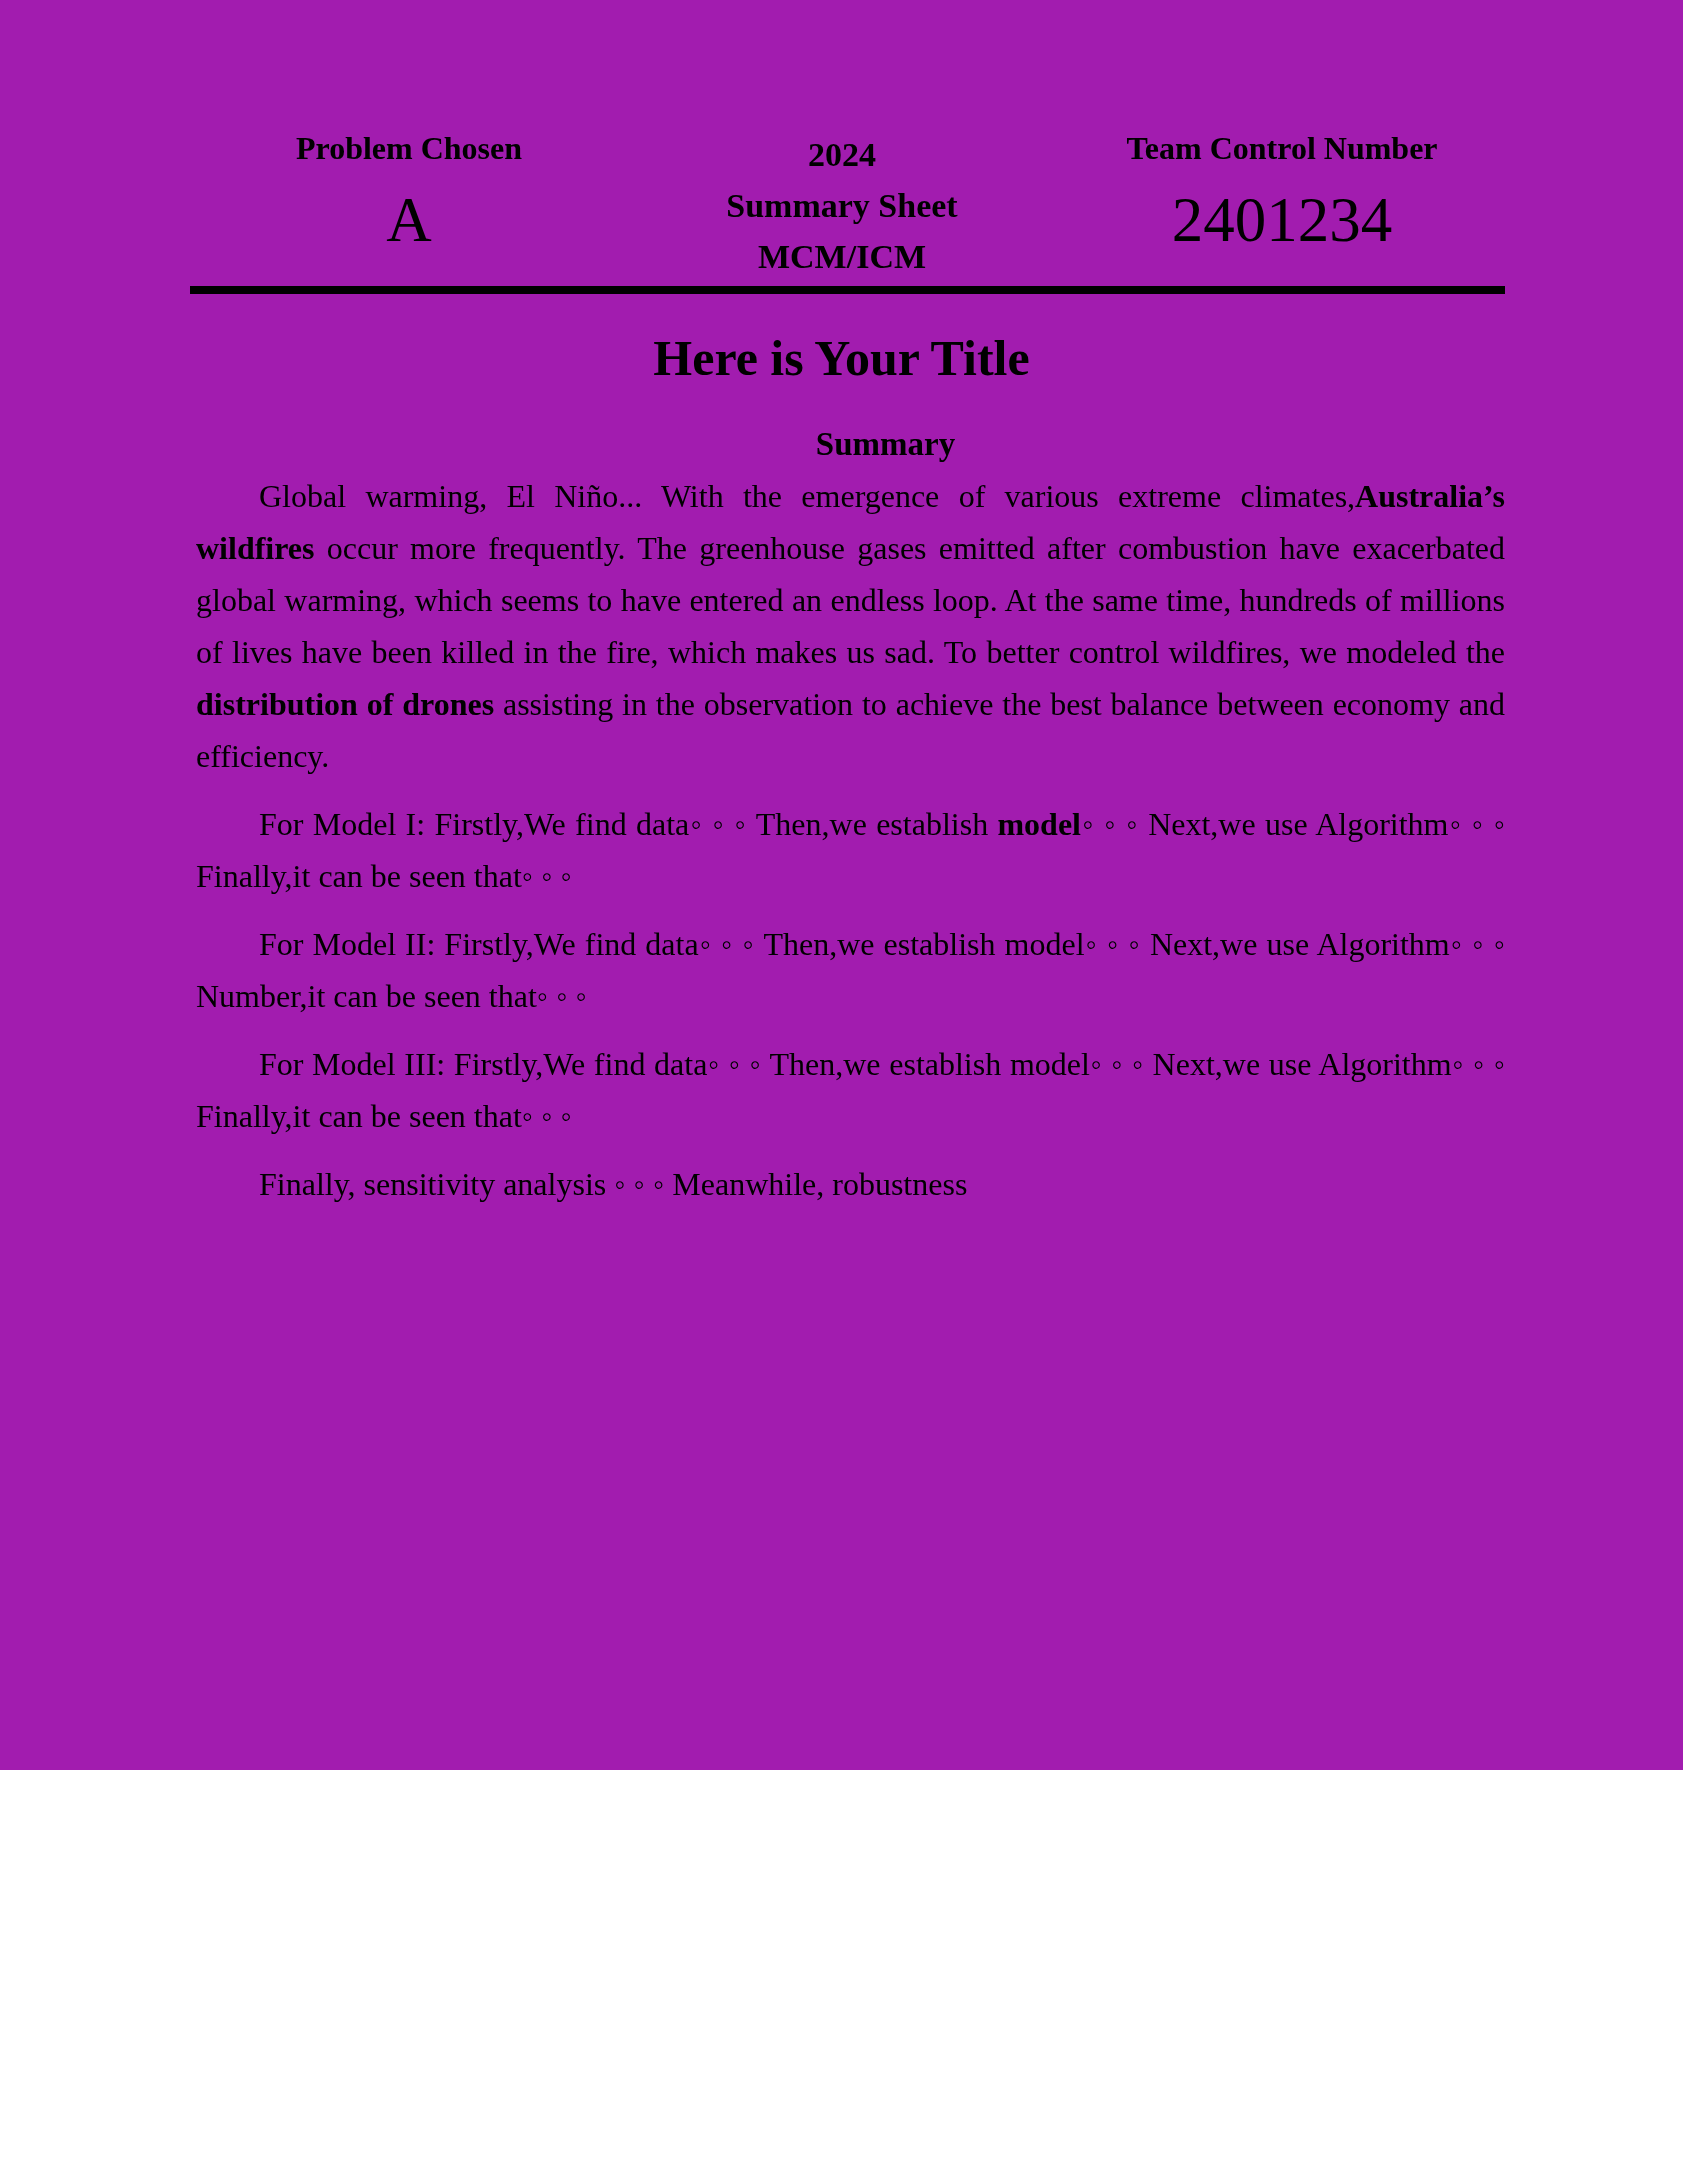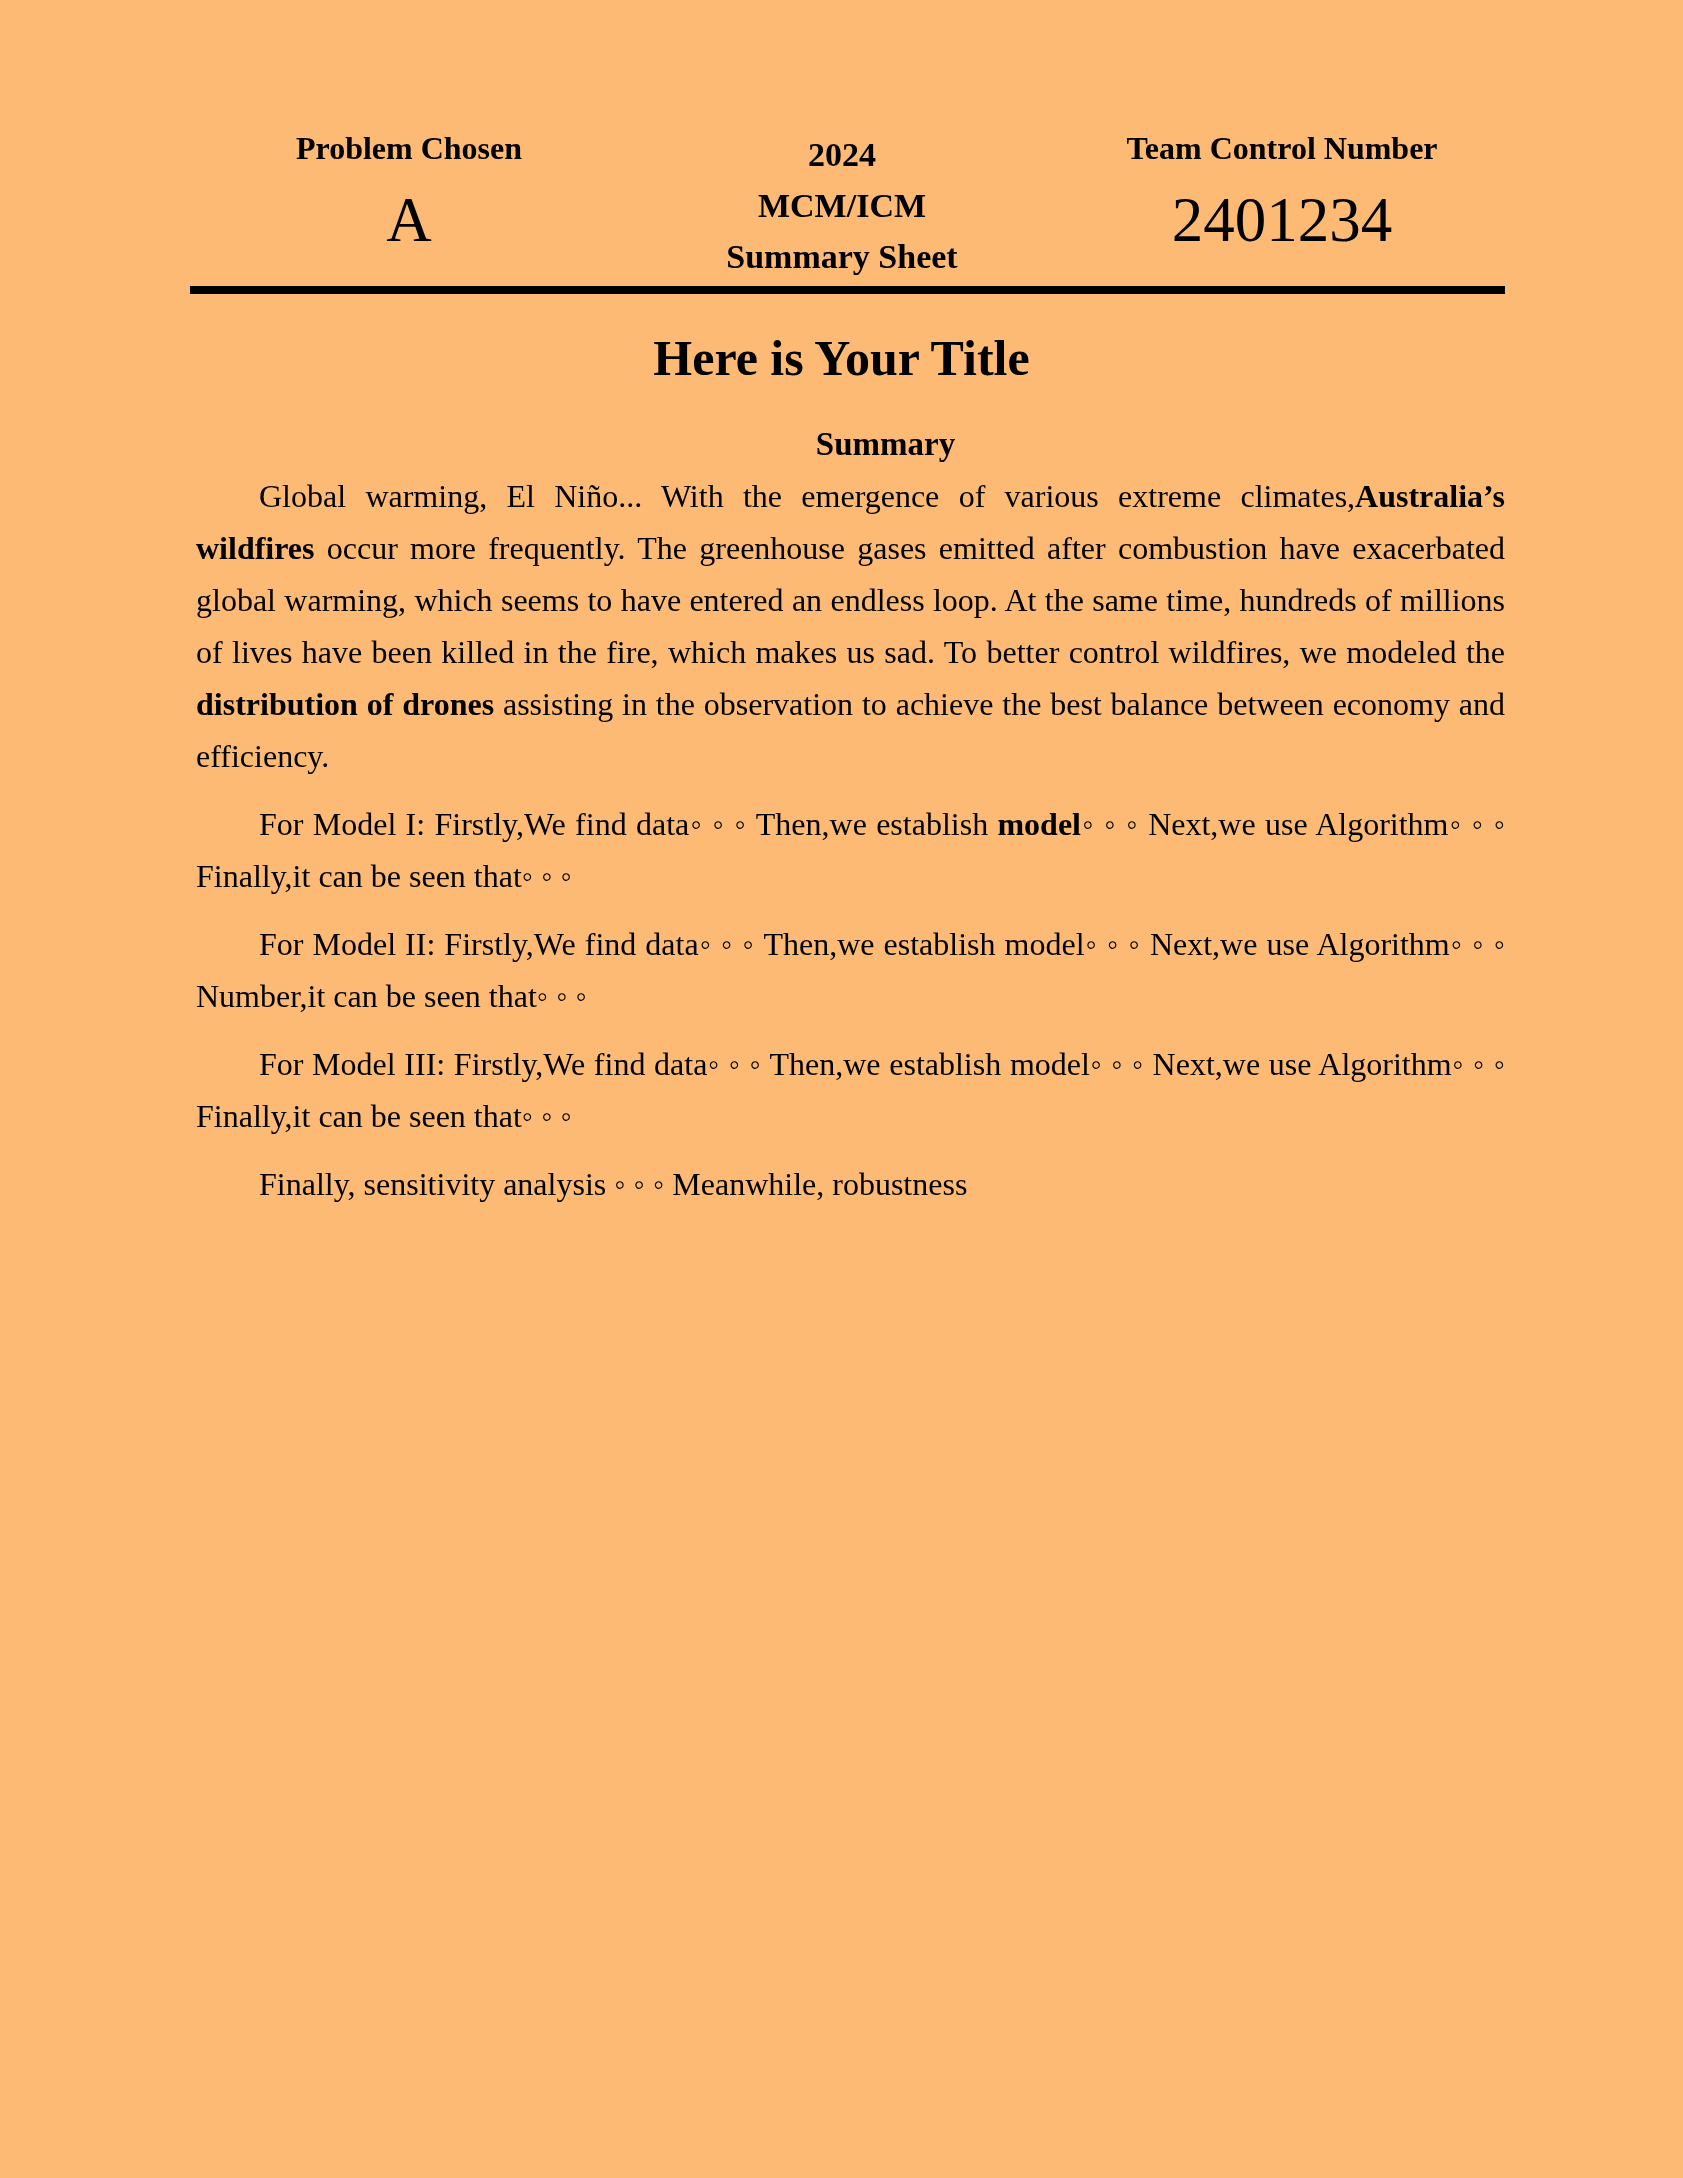--- a/index.html
+++ b/index.html
@@ -1,20 +1,20 @@
 <!DOCTYPE html>
 <html><head>
 <meta charset="utf-8">
 <style>
   html, body { margin: 0; padding: 0; background: #ffffff; }
   .page {
     position: relative;
     width: 1683px;
-    height: 2178px;
-    background: #fdba74;
+    height: 1770px;
+    background: #a21caf;
     color: #000000;
     font-family: "Liberation Serif", "DejaVu Serif", serif;
     overflow: hidden;
     text-decoration: underline;
   }
   
   .hcol { position: absolute; text-align: center; }
   .hcol-left  { left: 196px;  width: 426px; }
   .hcol-right { left: 1061px; width: 442px; }
   .hlabel {
@@ -62,22 +62,22 @@
 
 <div class="page">
 
   <div class="hcol hcol-left">
     <div class="hlabel">Problem Chosen</div>
     <div class="hbig">A</div>
   </div>
 
   <div class="hmid">
     <div>2024</div>
+    <div>Summary Sheet</div>
     <div>MCM/ICM</div>
-    <div>Summary Sheet</div>
   </div>
 
   <div class="hcol hcol-right">
     <div class="hlabel">Team Control Number</div>
     <div class="hbig">2401234</div>
   </div>
 
   <div class="header-rule"></div>
 
   <h1 class="doc-title">Here is Your Title</h1>

